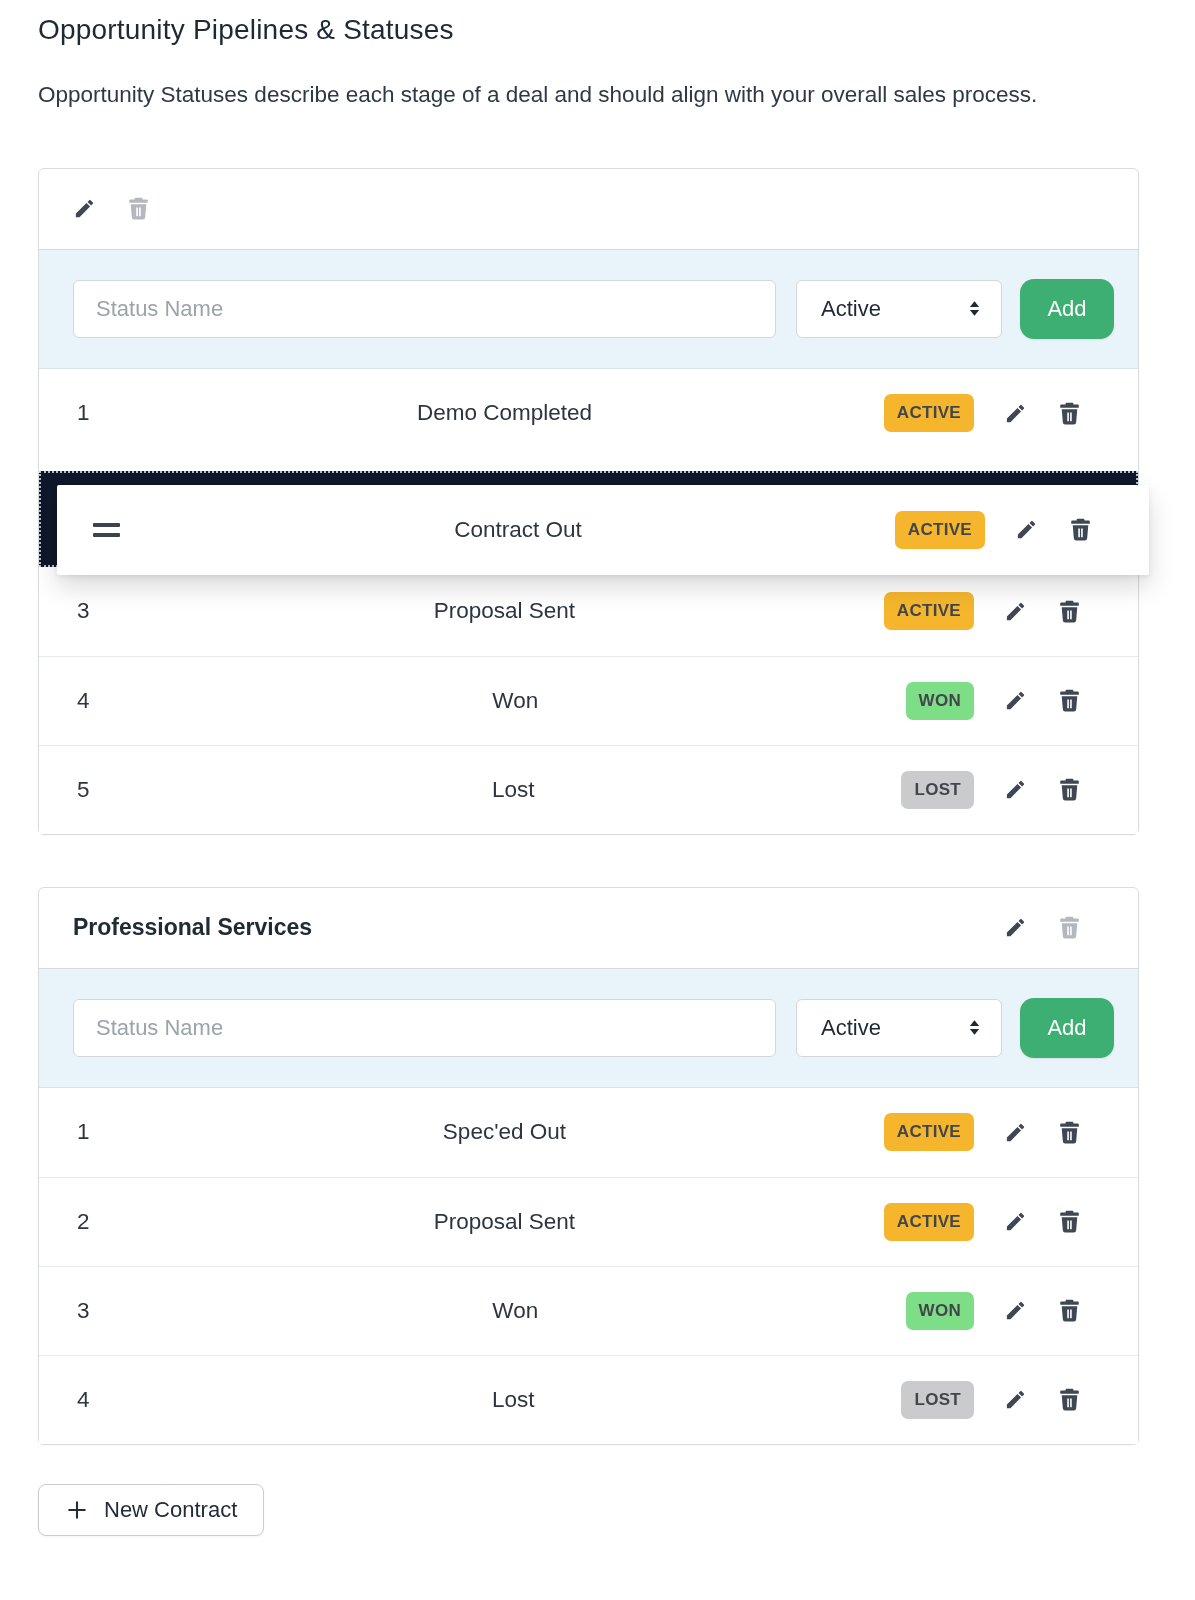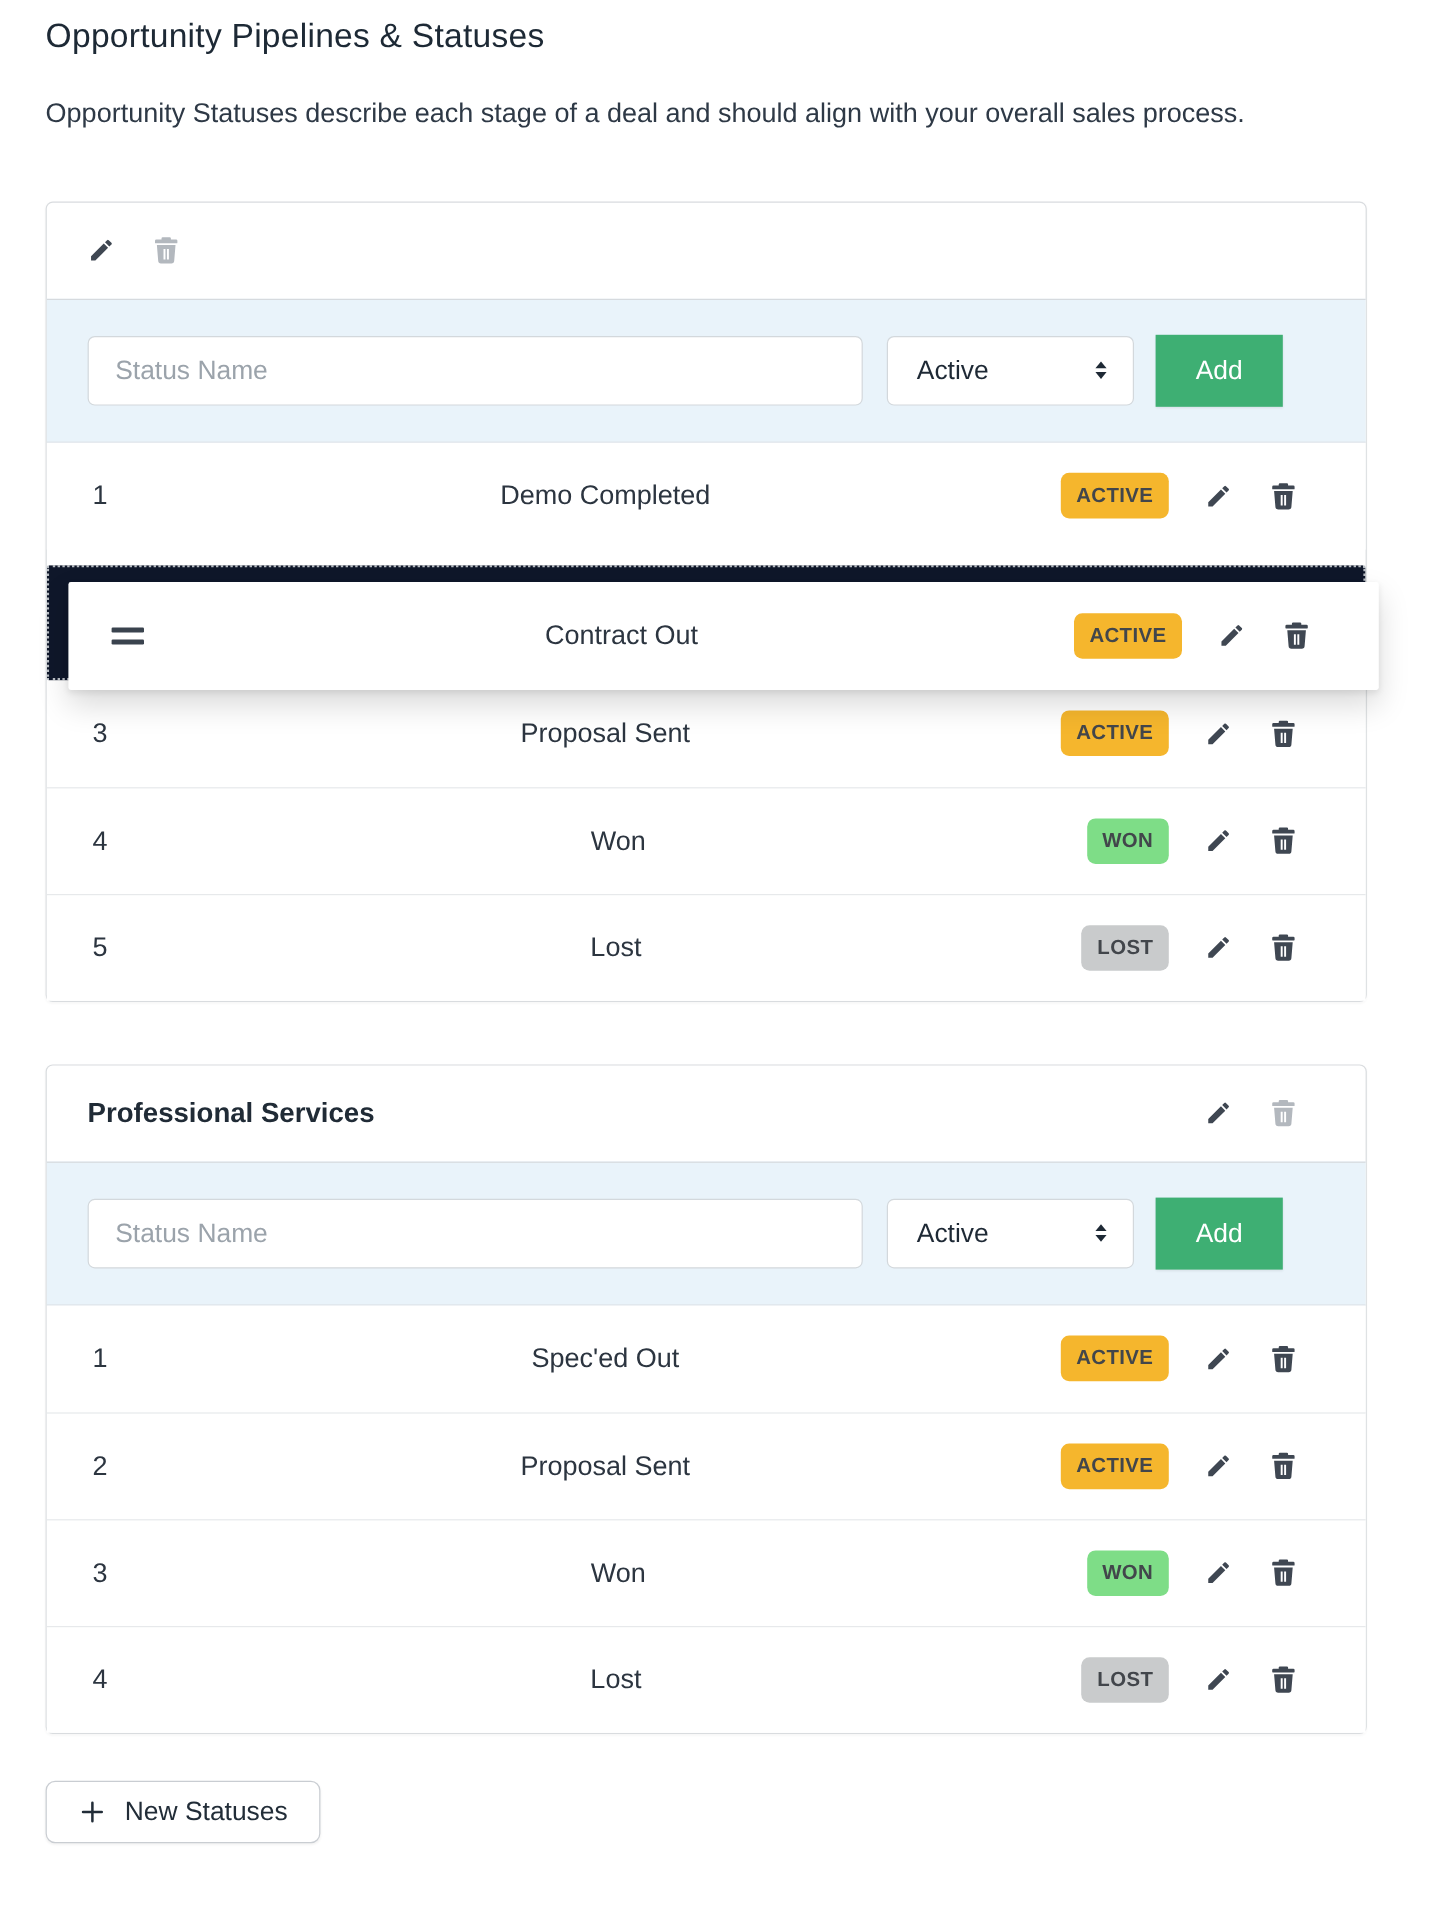--- a/index.html
+++ b/index.html
@@ -33,40 +33,40 @@
   .icon-btn {
     background:none; border:none; padding:0; margin:0; cursor:pointer;
     display:flex; align-items:center; color:#3f4752; line-height:0;
   }
   .icon-btn.muted { color:#b3b8be; }
   .icon-btn svg { display:block; }
 
   
   .form-row {
     display:flex; align-items:center;
-    padding:29px 69px 29px 34px;
+    padding:29px 24px 29px 34px;
     background:#e9f3fa;
     border-top:1px solid #d6dade; border-bottom:1px solid #dde2e6;
   }
   .form-row input {
     flex:1; height:58px; border:1px solid #d3d8dc; border-radius:6px;
     padding:0 22px; font-size:22px; color:#2c3540; background:#fff; outline:none;
     font-family:inherit;
   }
   .form-row input::placeholder { color:#9ba3ab; }
   .select {
     width:206px; height:58px; margin-left:20px; cursor:pointer;
     display:flex; align-items:center; padding:0 16px 0 24px;
     background:#fff; border:1px solid #d3d8dc; border-radius:6px;
     font-size:22px; color:#1e2935;
   }
   .select .sel-value { flex:1; }
   .add-btn {
-    width:106px; height:60px; margin-left:18px; cursor:pointer;
-    background:#3eaf73; color:#fff; border:none; border-radius:0;
+    width:94px; height:60px; margin-left:18px; cursor:pointer;
+    background:#3eaf73; color:#fff; border:none; border-radius:14px;
     font-size:22px; font-family:inherit; box-shadow:0 1px 2px rgba(0,0,0,.08);
   }
 
   
   .status-row {
     display:flex; align-items:center; height:89px;
     padding:0 56px 0 38px; font-size:22.5px; color:#2c3540; background:#fff;
   }
   .status-row.bt { border-top:1px solid #e7e9eb; }
   .status-row:first-child { border-top:none; }
@@ -365,16 +365,16 @@
         </div>
       </div>
 
     </div>
   </section>
 
   <button class="new-pipeline">
     <svg width="24" height="24">
         <use href="#i-plus"></use>
       </svg>
-    <span>New Statuses</span>
+    <span>New Contract</span>
   </button>
 
 </div>
 
 </body></html>

